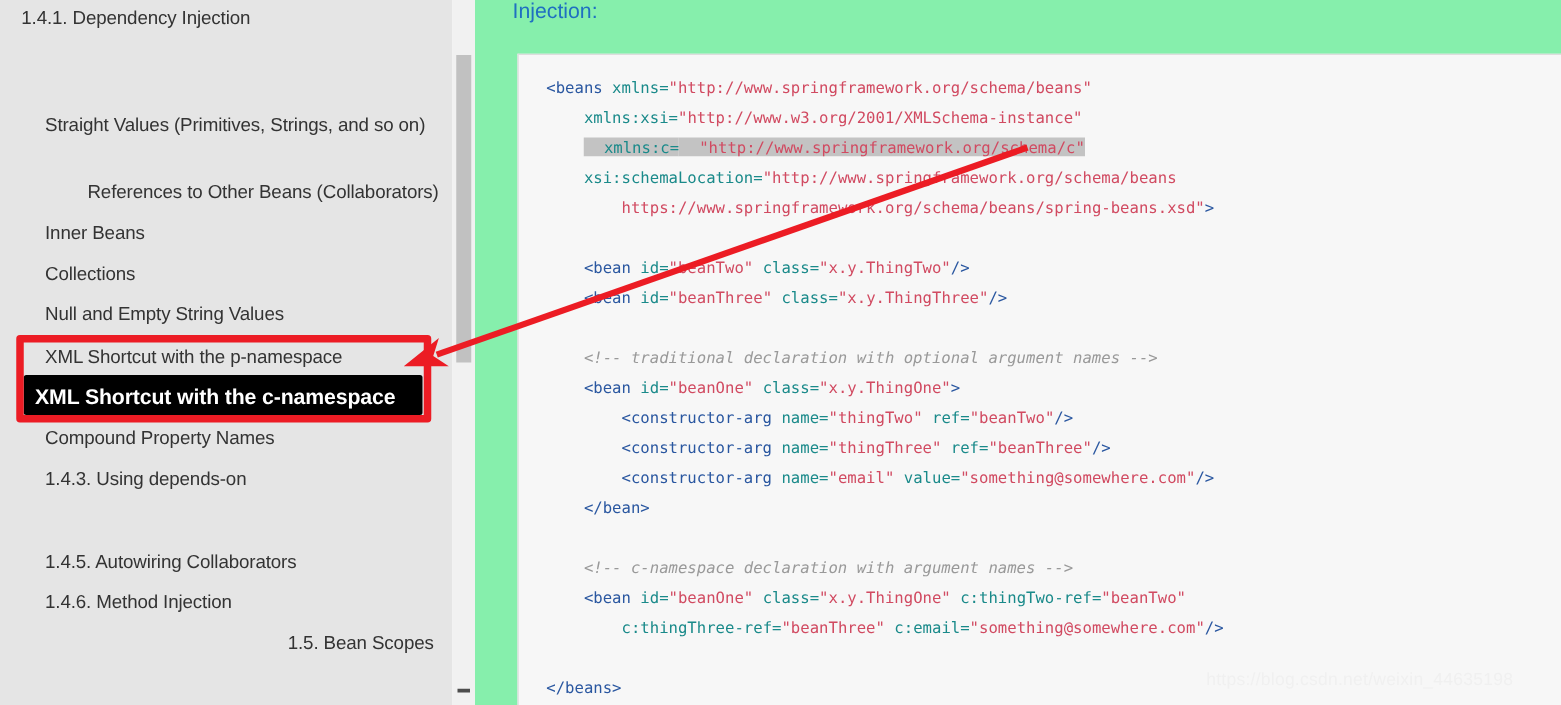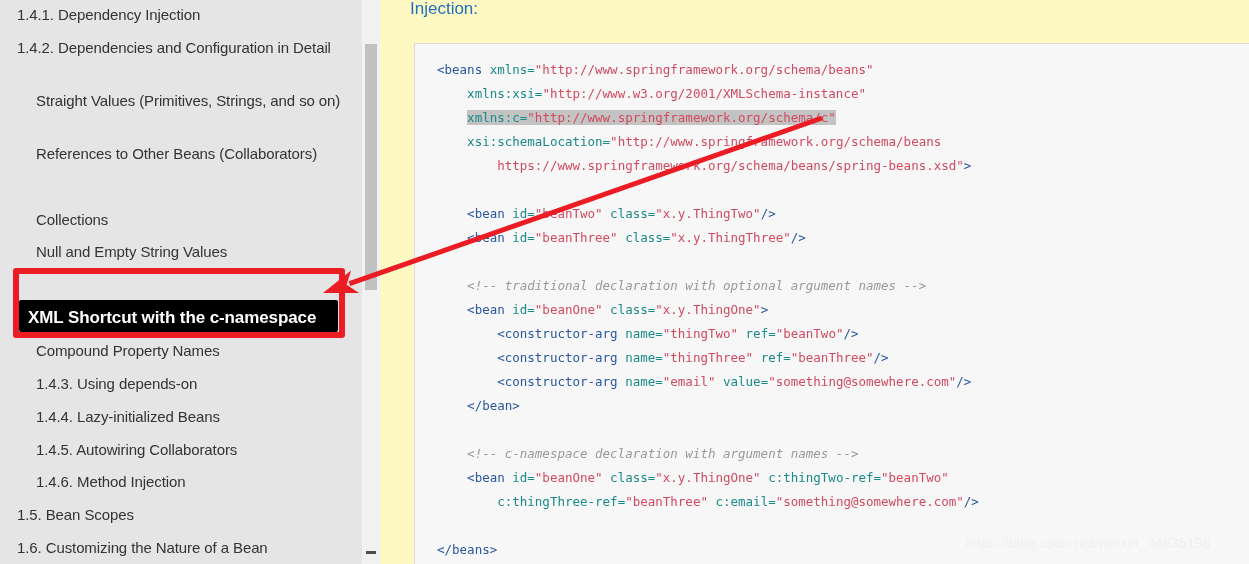--- a/index.html
+++ b/index.html
@@ -53,21 +53,21 @@
     left: 4px; top: 551px;
     width: 10px; height: 3px;
     background: #4d4d4d;
   }
 
   
   #content {
     position: absolute;
     left: 380px; top: 0;
     width: 869px; height: 564px;
-    background: #fef9c3;
+    background: #86efac;
   }
   #section-heading {
     position: absolute;
     left: 30px; top: -2px;
     font-size: 17px;
     line-height: 22px;
     color: #1f70c1;
   }
 
   
@@ -91,21 +91,21 @@
     font-size: 12.5px;
     line-height: 24px;
     white-space: pre;
     color: #333333;
   }
   .tag   { color: #2a57a0; }
   .attr  { color: #1a8a8a; }
   .str   { color: #d14a61; }
   .cmt   { color: #999999; font-style: italic; }
   .punct { color: #333333; }
-  .sel   { background: #c3c3c3; }
+  .sel   { background: #c3c3c3; padding-left: 16px; }
 
   
   #red-box {
     position: absolute;
     left: 13px; top: 268px;
     width: 332px; height: 70px;
     border: 6px solid #ec1c24;
     border-radius: 3px;
     box-sizing: border-box;
     background: transparent;
@@ -144,32 +144,31 @@
     letter-spacing: 0.2px;
     white-space: nowrap;
   }
 </style>
 </head>
 <body>
 
 <div id="toc-panel">
 
 <div class="toc-item toc-l1" style="top: 5px;">1.4.1. Dependency Injection</div>
-    <div class="toc-item toc-l1" style="top: 38px;">1.4.2. Dependencies and Configuration in Detail</div>
     <div class="toc-item toc-l2" style="top: 91px;">Straight Values (Primitives, Strings, and so on)</div>
-    <div class="toc-item toc-l2" style="top: 144px;">References to Other Beans (Collaborators)</div>
+    <div class="toc-item toc-l2" style="top: 144px; text-align: right;">References to Other Beans (Collaborators)</div>
+    <div class="toc-item toc-l2" style="top: 177px;">Inner Beans</div>
     <div class="toc-item toc-l2" style="top: 210px;">Collections</div>
     <div class="toc-item toc-l2" style="top: 242px;">Null and Empty String Values</div>
+    <div class="toc-item toc-l2" style="top: 276px;">XML Shortcut with the p-namespace</div>
     <div class="toc-item toc-l2" style="top: 341px;">Compound Property Names</div>
     <div class="toc-item toc-l2" style="top: 374px;">1.4.3. Using depends-on</div>
-    <div class="toc-item toc-l2" style="top: 407px;">1.4.4. Lazy-initialized Beans</div>
     <div class="toc-item toc-l2" style="top: 440px;">1.4.5. Autowiring Collaborators</div>
     <div class="toc-item toc-l2" style="top: 472px;">1.4.6. Method Injection</div>
-    <div class="toc-item toc-l1" style="top: 505px;">1.5. Bean Scopes</div>
-    <div class="toc-item toc-l1" style="top: 538px;">1.6. Customizing the Nature of a Bean</div>
+    <div class="toc-item toc-l1" style="top: 505px; text-align: right;">1.5. Bean Scopes</div>
   </div>
 
 <div id="toc-scrollbar">
   <div id="toc-scroll-thumb"></div>
   <div id="toc-scroll-down"></div>
 </div>
 
 <div id="content">
   <div id="section-heading">Injection:</div>
 

